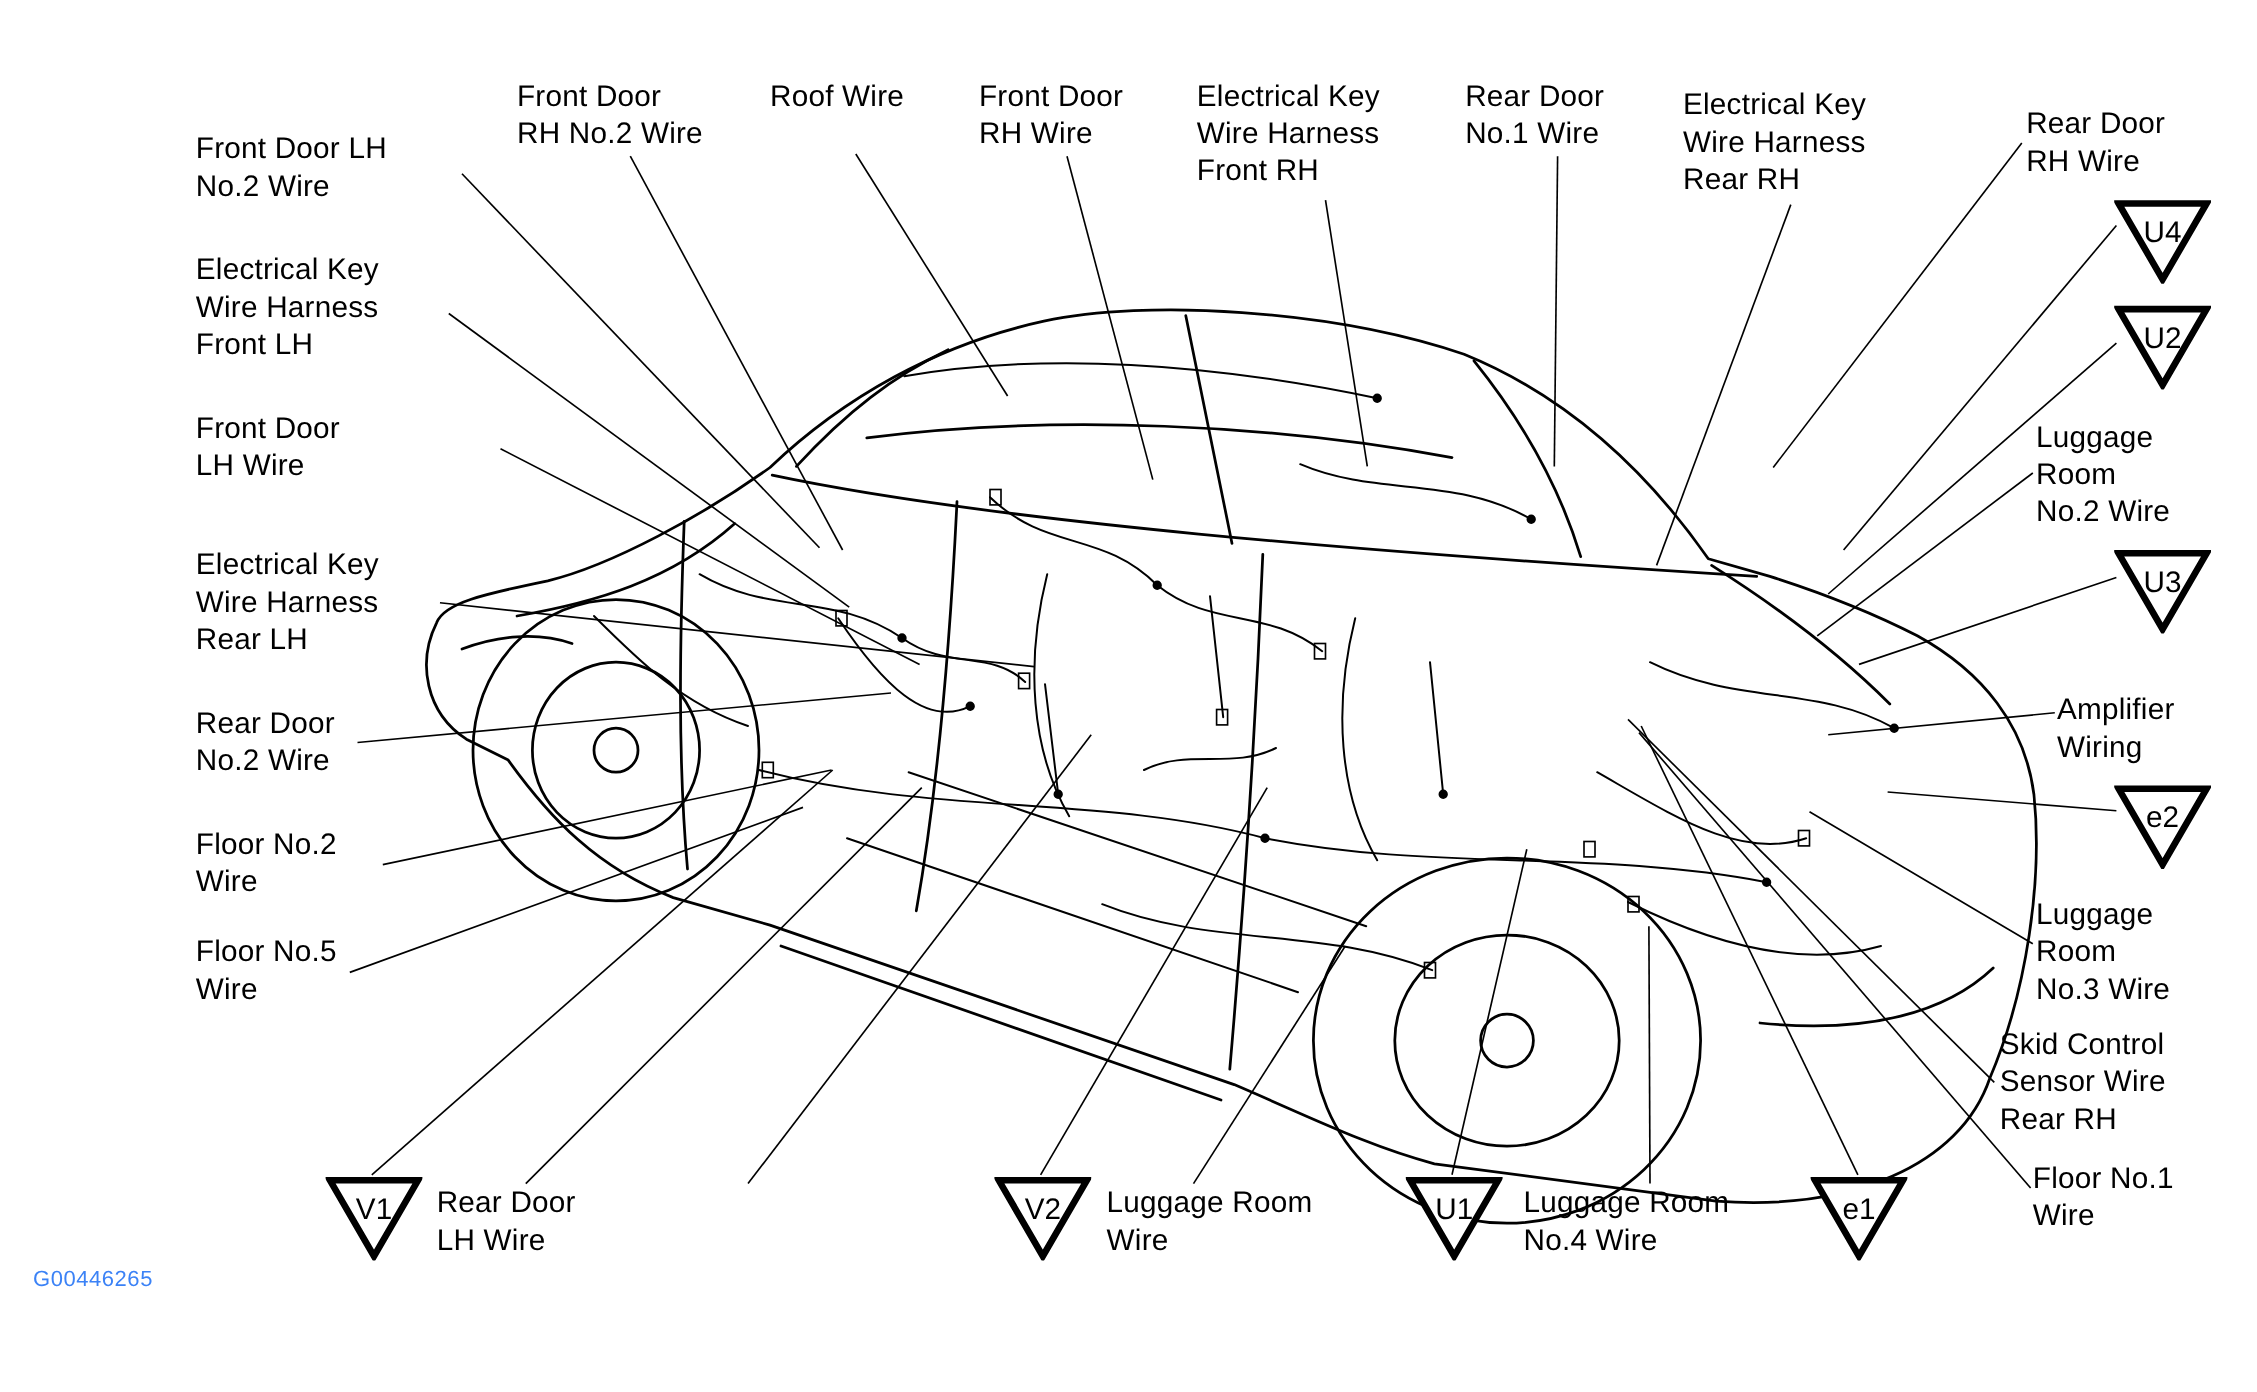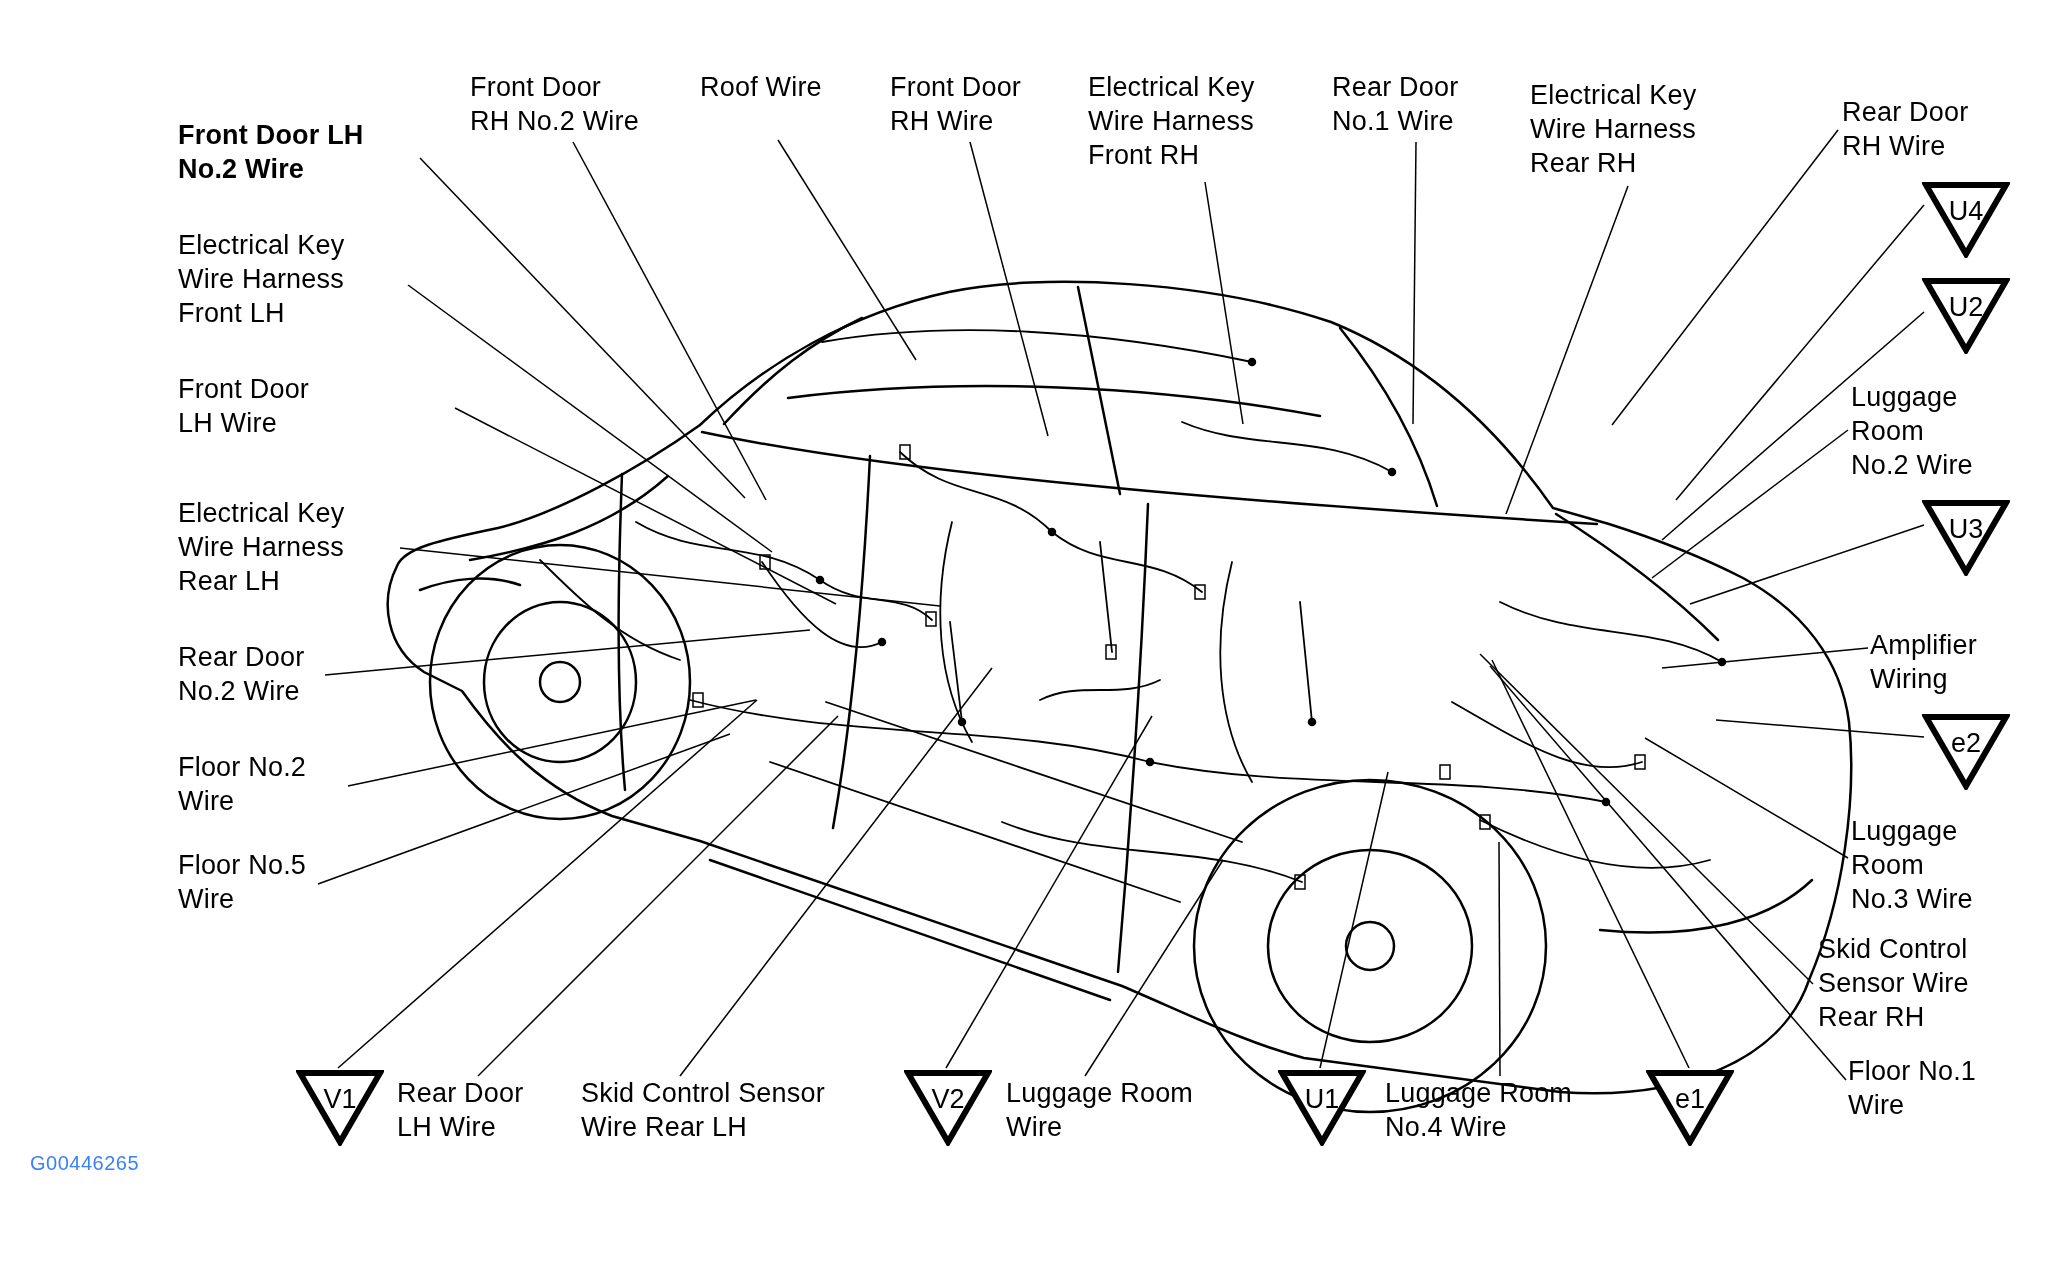--- a/index.html
+++ b/index.html
@@ -143,21 +143,21 @@
       <line x1="478" y1="1076" x2="838" y2="716"></line>
       <line x1="680" y1="1076" x2="992" y2="668"></line>
       <line x1="946" y1="1068" x2="1152" y2="716"></line>
       <line x1="1085" y1="1076" x2="1223" y2="860"></line>
       <line x1="1320" y1="1068" x2="1388" y2="772"></line>
       <line x1="1500" y1="1076" x2="1499" y2="842"></line>
       <line x1="1689" y1="1068" x2="1492" y2="660"></line>
     </g>
   </svg>
 
-  <div class="label" style="left:178px; top:118px;font-weight:bold;">Front Door LH
+  <div class="label" style="left:178px; top:118px;">Front Door LH
 No.2 Wire</div>
   <div class="label" style="left:178px; top:228px;">Electrical Key
 Wire Harness
 Front LH</div>
   <div class="label" style="left:178px; top:372px;">Front Door
 LH Wire</div>
   <div class="label" style="left:178px; top:496px;">Electrical Key
 Wire Harness
 Rear LH</div>
   <div class="label" style="left:178px; top:640px;">Rear Door
@@ -192,22 +192,20 @@
 Room
 No.3 Wire</div>
   <div class="label" style="left:1818px; top:932px;">Skid Control
 Sensor Wire
 Rear RH</div>
   <div class="label" style="left:1848px; top:1054px;">Floor No.1
 Wire</div>
 
   <div class="label" style="left:397px; top:1076px;">Rear Door
 LH Wire</div>
-  <div class="label" style="left:581px; top:1076px;">Skid Control Sensor
-Wire Rear LH</div>
   <div class="label" style="left:1006px; top:1076px;">Luggage Room
 Wire</div>
   <div class="label" style="left:1385px; top:1076px;">Luggage Room
 No.4 Wire</div>
 
   <div class="tri" style="left:1922px; top:180px;">
     <svg viewBox="0 0 88 78">
       <polygon points="4,5 84,5 44,74" fill="#fff" stroke="#000" stroke-width="6"></polygon>
       <text x="44" y="40" text-anchor="middle">U4</text>
     </svg>

